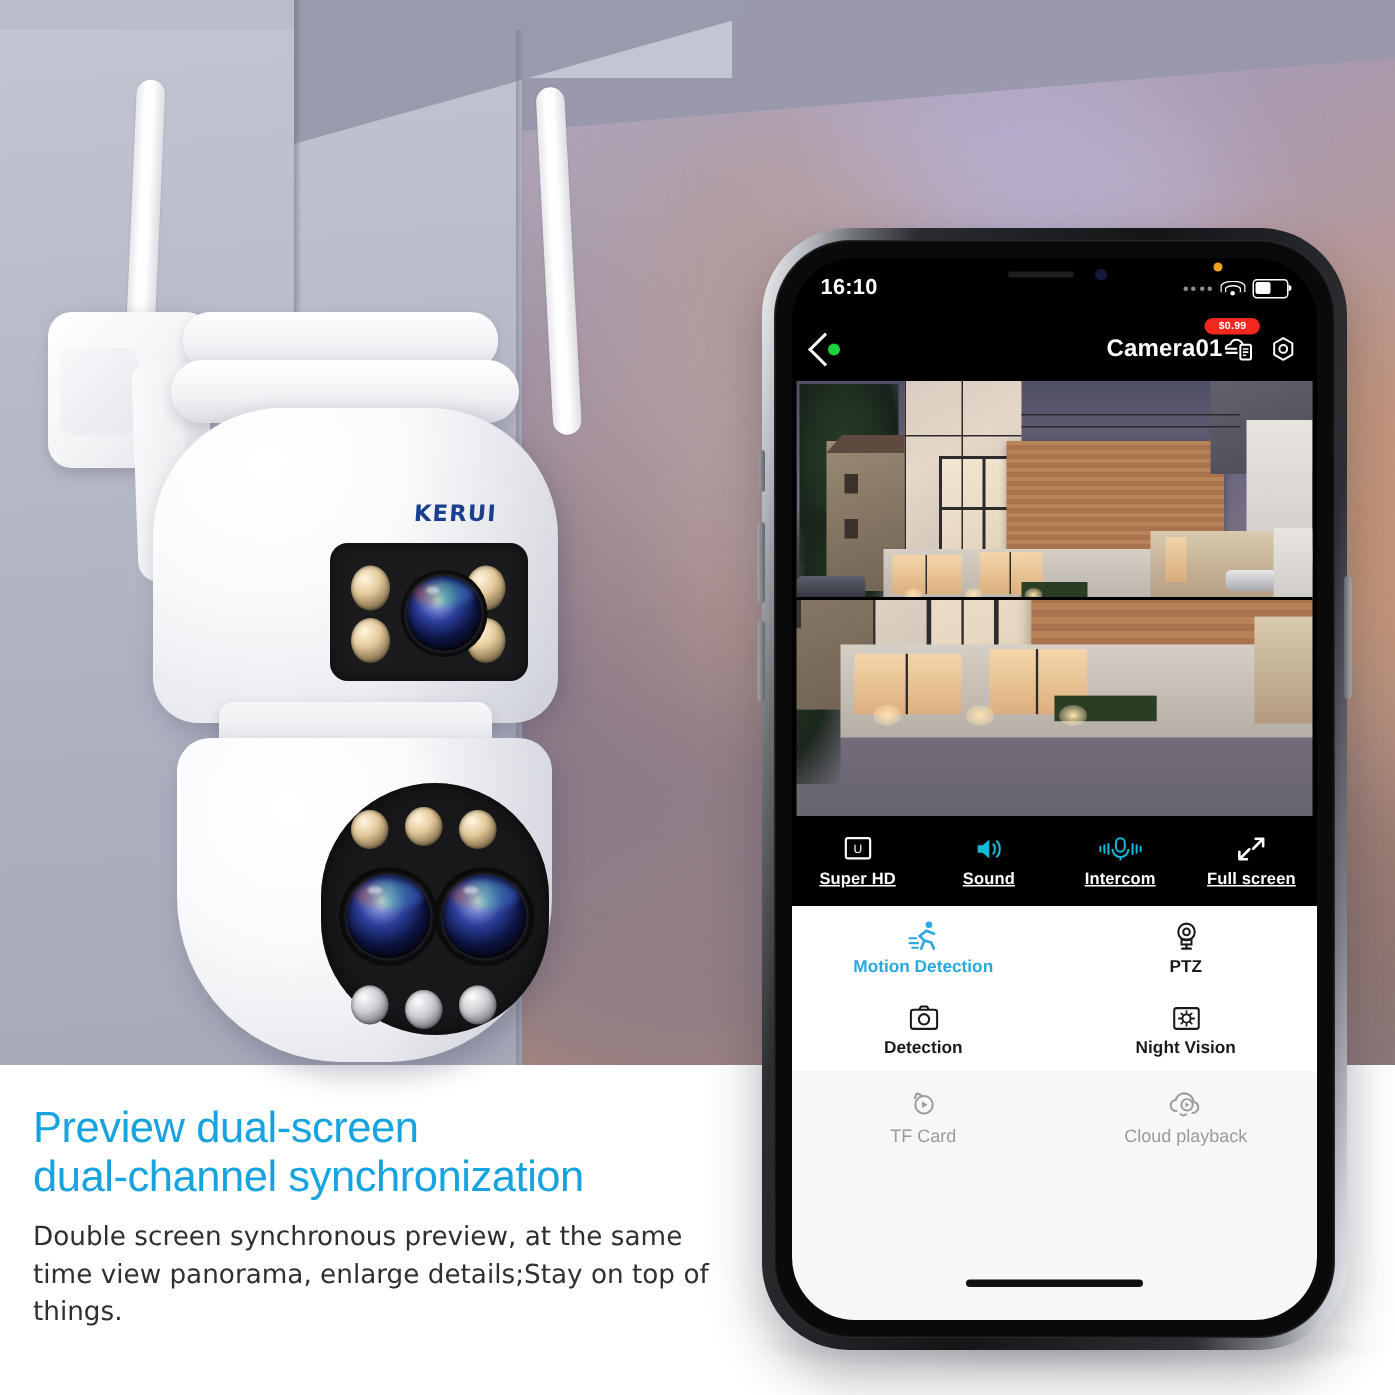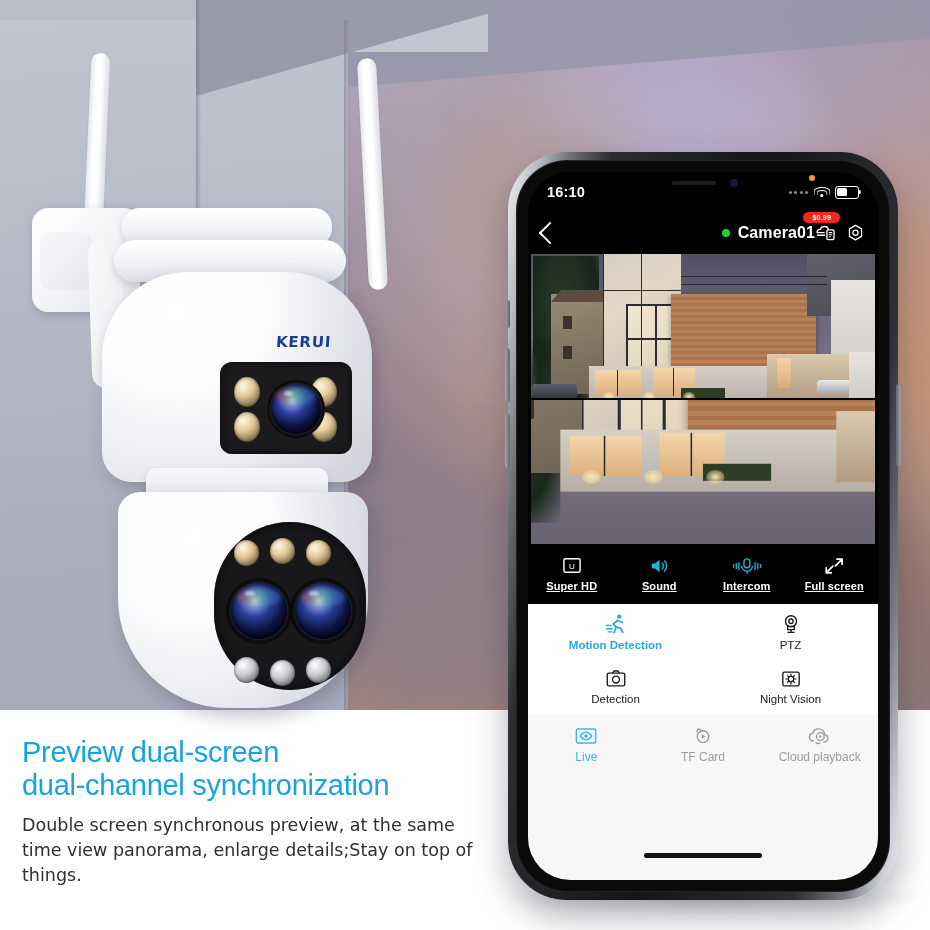--- a/index.html
+++ b/index.html
@@ -232,21 +232,21 @@
 
   
   .appbar{
     position:absolute;left:0;top:40px;width:350px;height:42px;background:#000;
     display:flex;align-items:center;z-index:4;
   }
   .back-chev{
     margin-left:14px;width:14px;height:14px;border-left:2.6px solid #fff;border-bottom:2.6px solid #fff;
     transform:rotate(45deg);cursor:pointer;
   }
-  .title-wrap{flex:1;display:flex;align-items:center;justify-content:flex-end;gap:8px;margin-left:-6px;}
+  .title-wrap{flex:1;display:flex;align-items:center;justify-content:space-between;gap:8px;margin-left:-6px;}
   .live-dot{width:8px;height:8px;border-radius:50%;background:#19d33c;}
   .cam-title{color:#fff;font-size:16px;font-weight:600;letter-spacing:.1px;}
   .bar-actions{display:flex;align-items:center;gap:9px;margin-right:13px;position:relative;}
   .price-badge{
     position:absolute;right:25px;top:-12px;background:#f0281e;color:#fff;
     font-size:7px;font-weight:bold;padding:2px 9px;border-radius:9px;letter-spacing:.2px;white-space:nowrap;
   }
   .ic-cloud-buy{width:22px;height:16px;position:relative;}
   .ic-gear{width:19px;height:19px;}
 
@@ -299,21 +299,21 @@
   }
   .ctrl-item{flex:1;display:flex;flex-direction:column;align-items:center;gap:5px;cursor:pointer;}
   .ctrl-lbl{color:#fff;font-size:11px;font-weight:600;letter-spacing:.1px;text-decoration:underline;}
 
   
   .grid{
     position:absolute;left:0;top:432px;width:350px;height:222px;background:#fff;z-index:4;
   }
   .grow{display:flex;height:55px;}
   .gcell{flex:1;display:flex;flex-direction:column;align-items:center;justify-content:center;gap:4px;cursor:pointer;}
-  .gcell .glbl{font-size:11.5px;font-weight:400;color:#1a1a1a;}
+  .gcell .glbl{font-size:11.5px;font-weight:700;color:#1a1a1a;}
   .gcell.active .glbl{color:#2aa8e0;font-weight:600;}
 
   
   .tabbar{
     position:absolute;left:0;top:542px;width:350px;height:166px;background:#f7f7f8;z-index:4;
   }
   .tabs{display:flex;height:54px;padding-top:4px;}
   .tab{flex:1;display:flex;flex-direction:column;align-items:center;justify-content:center;gap:4px;cursor:pointer;}
   .tab .tlbl{font-size:12px;color:#9b9b9f;}
   .tab.active .tlbl{color:#3fb8e6;}
@@ -626,28 +626,20 @@
               <circle cx="12" cy="11" r="3" stroke="#1a1a1a" stroke-width="1.4" fill="none"></circle>
               <path d="M12 5.6v1.8M12 14.6v1.8M6.4 11h1.8M15.8 11h1.8M8.2 7.2l1.3 1.3M14.5 13.5l1.3 1.3M15.8 7.2l-1.3 1.3M9.5 13.5l-1.3 1.3" stroke="#1a1a1a" stroke-width="1.3" stroke-linecap="round"></path>
             </svg>
             <div class="glbl">Night Vision</div>
           </div>
         </div>
       </div>
 
       <div class="tabbar">
         <div class="tabs">
-          <div class="tab active">
-            <svg width="24" height="20" viewBox="0 0 26 22">
-              <rect x="2.4" y="3.4" width="21.2" height="15.2" rx="2" stroke="#3fb8e6" stroke-width="1.6" fill="none"></rect>
-              <path d="M6.6 11c2-2.8 3.9-4.2 6.4-4.2S17.4 8.2 19.4 11c-2 2.8-3.9 4.2-6.4 4.2S8.6 13.8 6.6 11z" stroke="#3fb8e6" stroke-width="1.5" fill="none"></path>
-              <circle cx="13" cy="11" r="2" fill="#3fb8e6"></circle>
-            </svg>
-            <div class="tlbl">Live</div>
-          </div>
 
           <div class="tab">
             <svg width="22" height="20" viewBox="0 0 24 22">
               <circle cx="12" cy="11.6" r="6.4" stroke="#9b9b9f" stroke-width="1.5" fill="none"></circle>
               <path d="M10.6 9.2l4 2.4-4 2.4z" fill="#9b9b9f"></path>
               <path d="M5.2 6.6l1.6-3.4 3.2 1.4" stroke="#9b9b9f" stroke-width="1.5" fill="none" stroke-linecap="round" stroke-linejoin="round"></path>
             </svg>
             <div class="tlbl">TF Card</div>
           </div>
 

